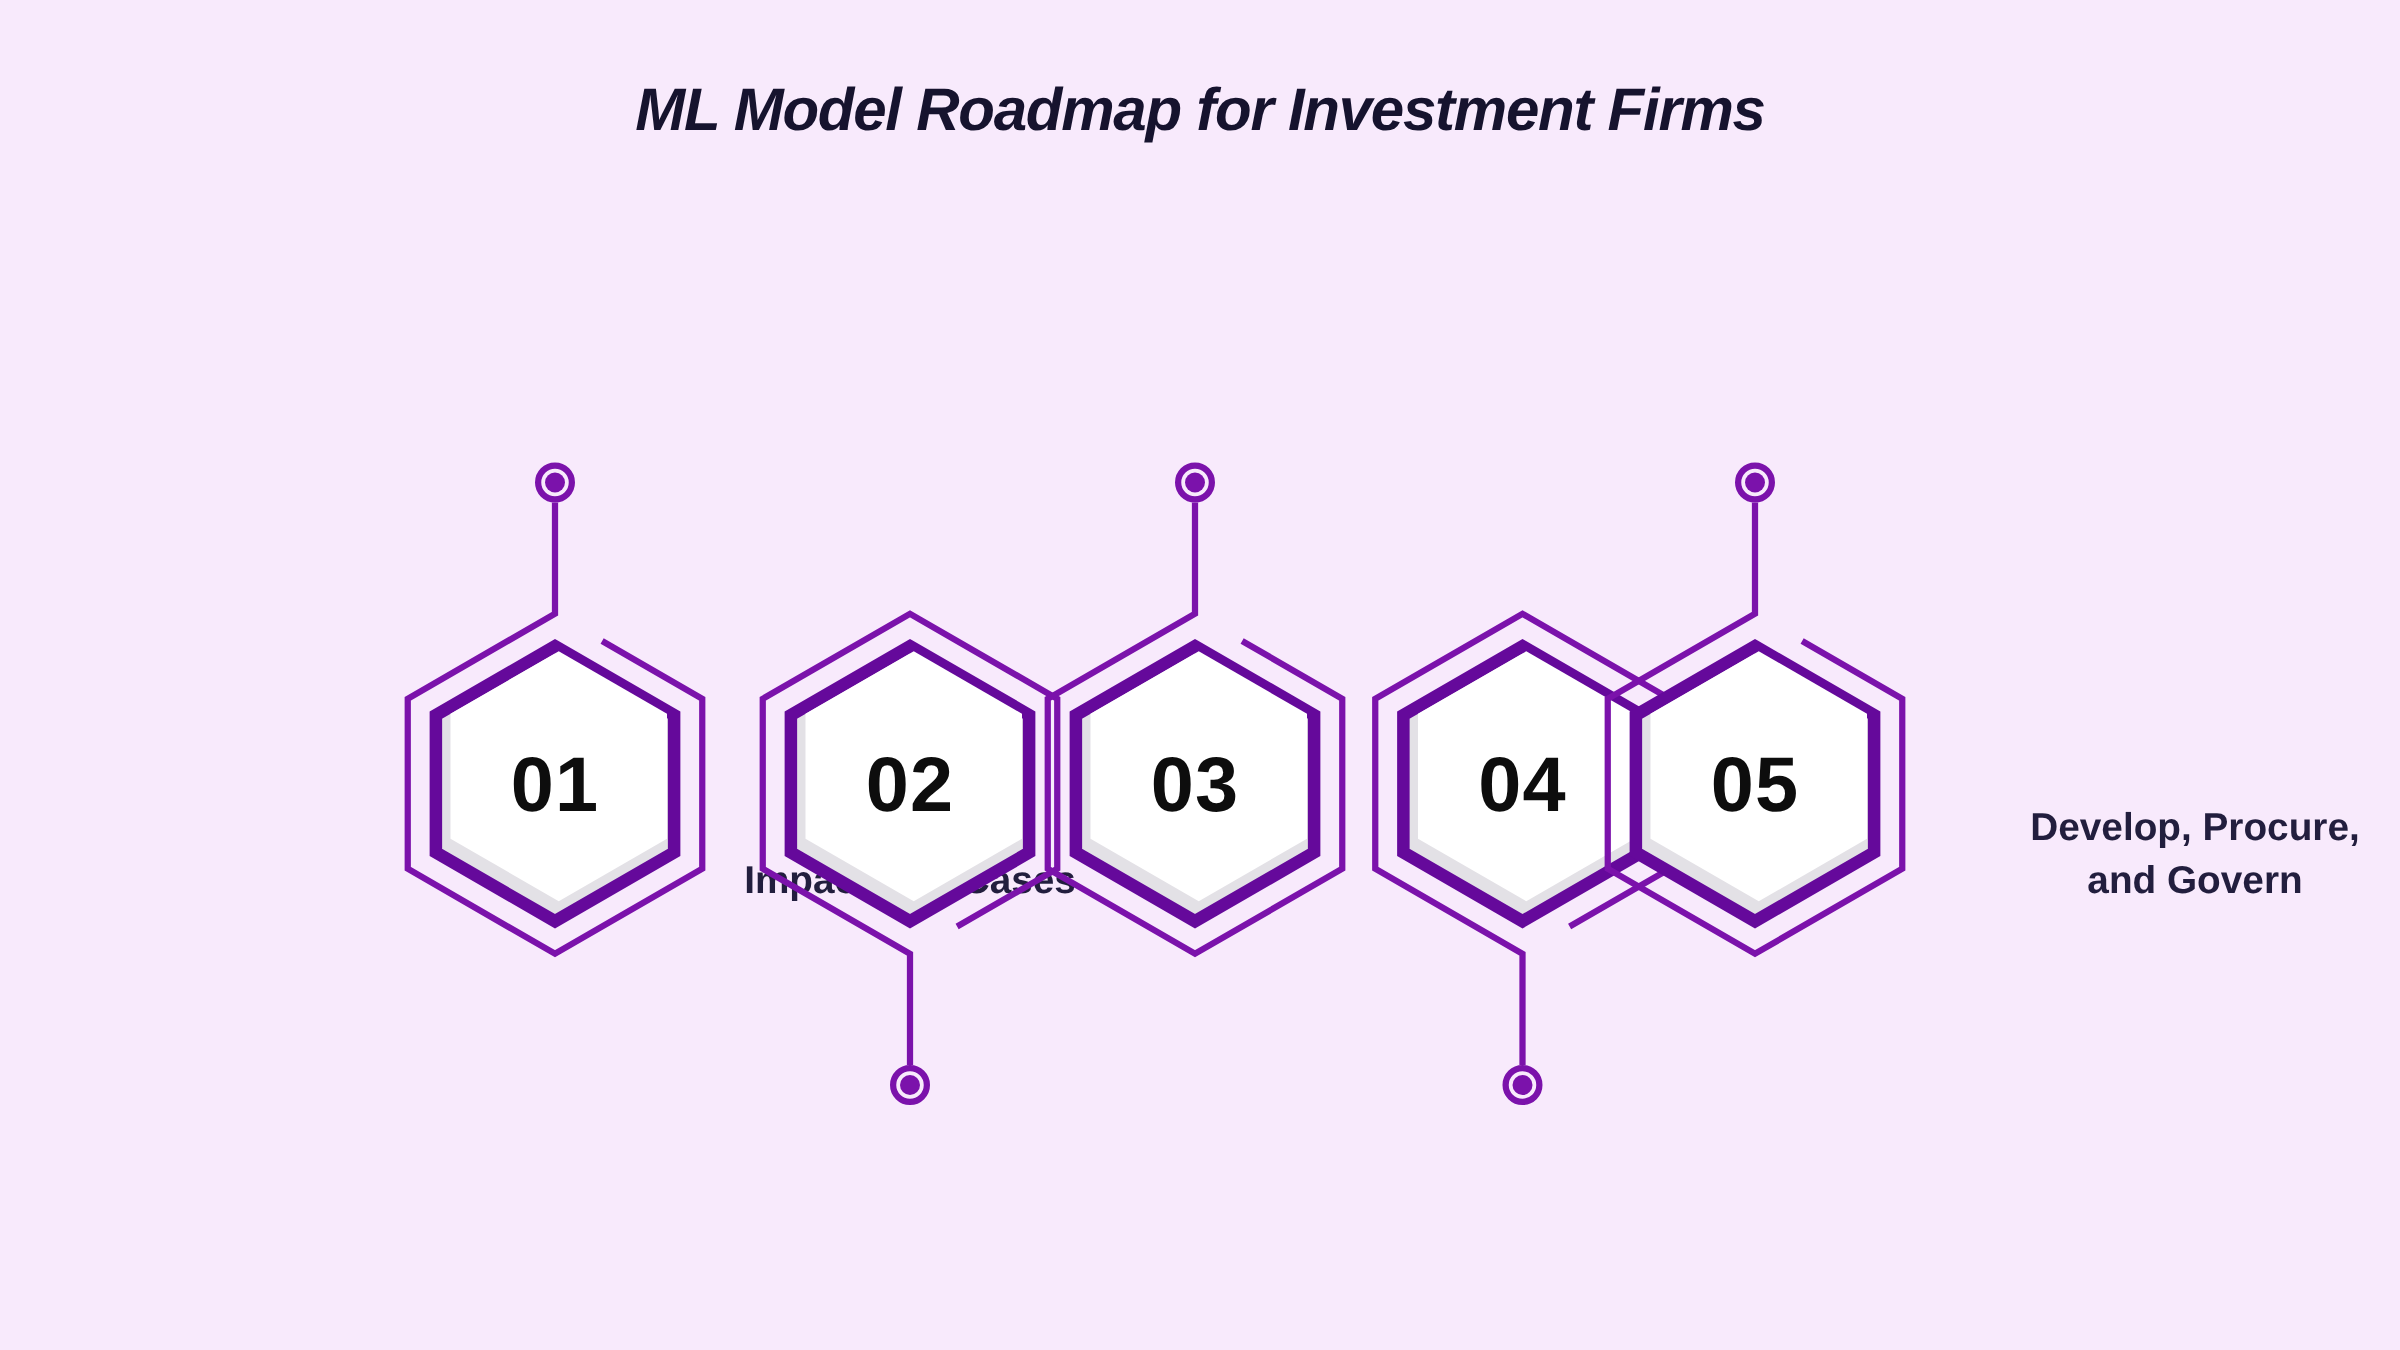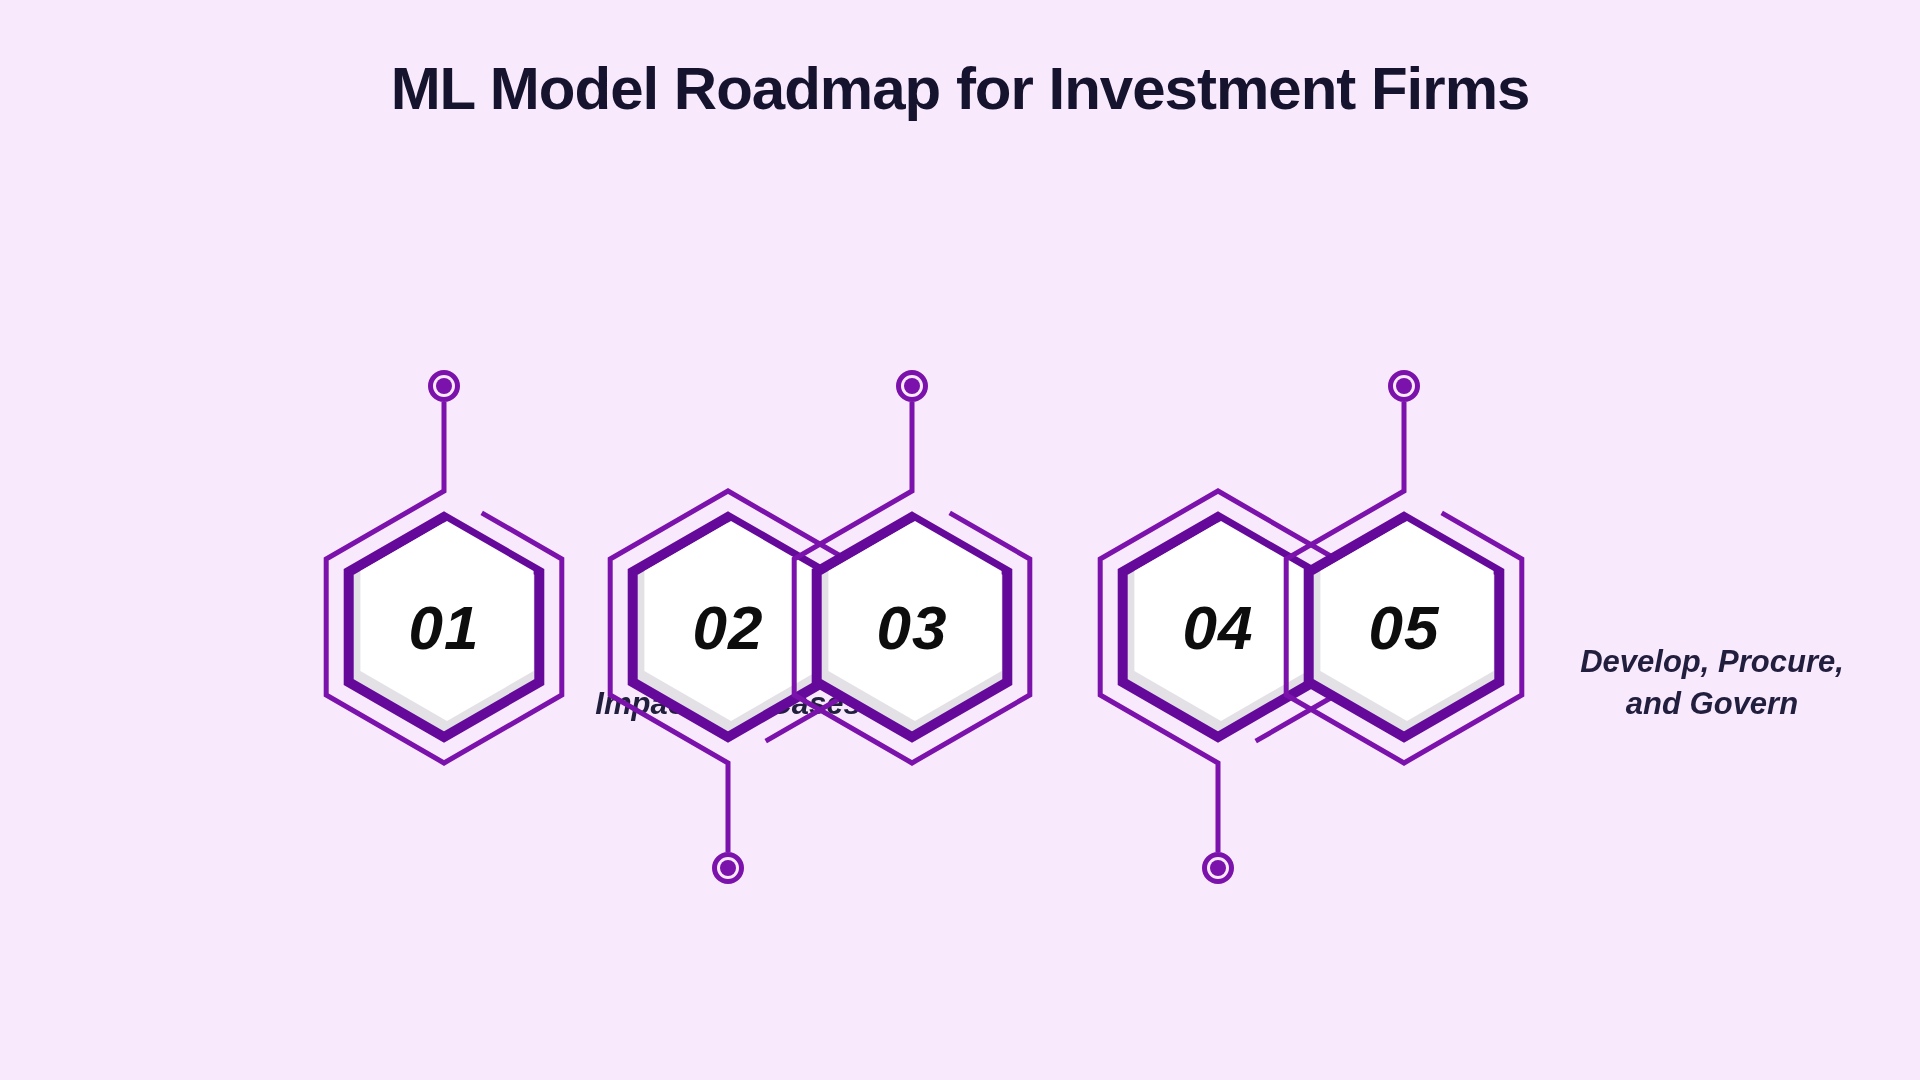--- a/index.html
+++ b/index.html
@@ -15,25 +15,26 @@
   html,body{margin:0;padding:0;}
   body{
     width:1920px;height:1080px;position:relative;overflow:hidden;
     background:var(--bg);
     font-family:"Liberation Sans","DejaVu Sans",sans-serif;
   }
   .canvas{position:absolute;inset:0;}
   .title{
     position:absolute;left:0;top:56px;width:1920px;
     text-align:center;
-    font-size:60px;line-height:66px;font-weight:800;
+    font-size:48px;line-height:66px;font-weight:800;
     letter-spacing:-1px;
     color:var(--title);
+    font-style:italic;
   }
-  .step-unit{position:absolute;width:320px;height:520px;top:367px;font-style:italic;}
+  .step-unit{position:absolute;width:320px;height:520px;top:367px;}
   .step-unit svg{display:block;width:320px;height:520px;overflow:visible;}
   .step-label{
     position:absolute;width:420px;
     text-align:center;
     font-size:31px;line-height:42px;font-weight:700;
     color:var(--label);
   }
   .step-label.top{top:274px;}
   .num-text{
     font-family:"Liberation Sans","DejaVu Sans",sans-serif;
@@ -75,21 +76,21 @@
       </g>
       <g>
         <polygon points="0,-110 95.3,-55 95.3,55 0,110 -95.3,55 -95.3,-55" fill="var(--shadow)" stroke="var(--hexborder)" stroke-width="10" stroke-linejoin="miter"></polygon>
         <polygon points="0,-100 86.6,-50 86.6,50 0,100 -86.6,50 -86.6,-50" fill="var(--hexfill)" transform="translate(3,-6)"></polygon>
         <text class="num-text" x="0" y="22" text-anchor="middle">02</text>
       </g>
     </svg>
 
   </div>
 
-  <div class="step-unit" style="left: 752px;">
+  <div class="step-unit" style="left: 796px;">
     <svg viewBox="-160 -260 320 520">
       <g class="connector-group">
         <polyline points="0,-225 0,-136 -117.8,-68 -117.8,68 0,136 117.8,68 117.8,-68 37.7,-114.2" fill="none" stroke="var(--outline)" stroke-width="5" stroke-linejoin="miter"></polyline>
         <circle cx="0" cy="-241" r="13.5" fill="none" stroke="var(--outline)" stroke-width="5"></circle>
         <circle cx="0" cy="-241" r="8" fill="var(--outline)"></circle>
       </g>
       <g>
         <polygon points="0,-110 95.3,-55 95.3,55 0,110 -95.3,55 -95.3,-55" fill="var(--shadow)" stroke="var(--hexborder)" stroke-width="10" stroke-linejoin="miter"></polygon>
         <polygon points="0,-100 86.6,-50 86.6,50 0,100 -86.6,50 -86.6,-50" fill="var(--hexfill)" transform="translate(3,-6)"></polygon>
         <text class="num-text" x="0" y="22" text-anchor="middle">03</text>

